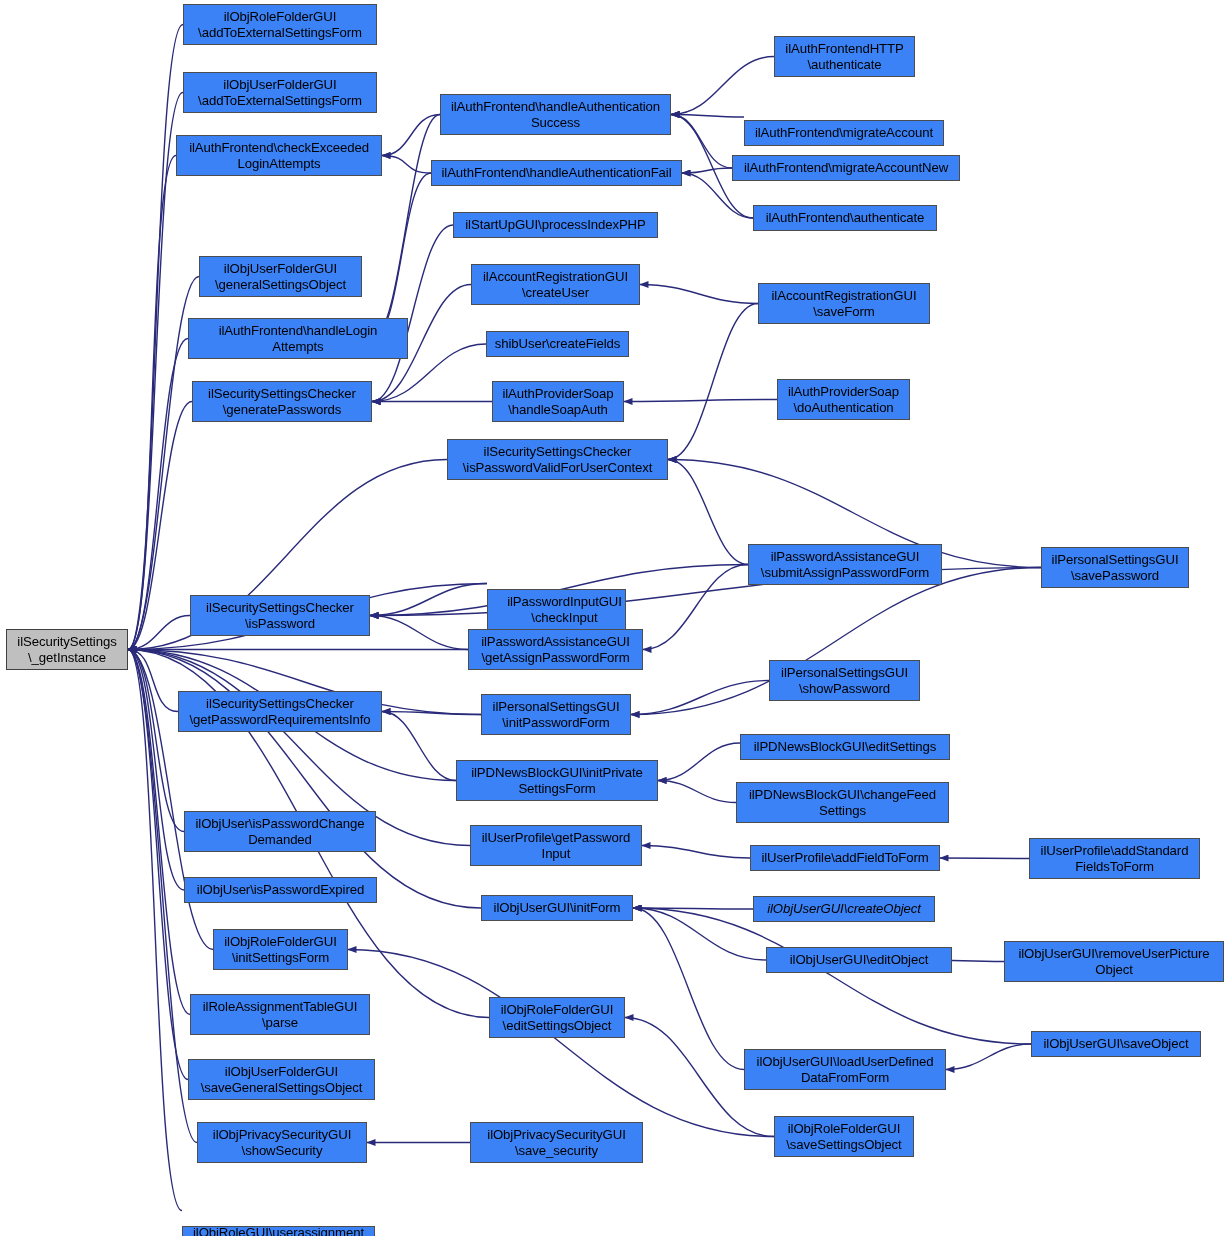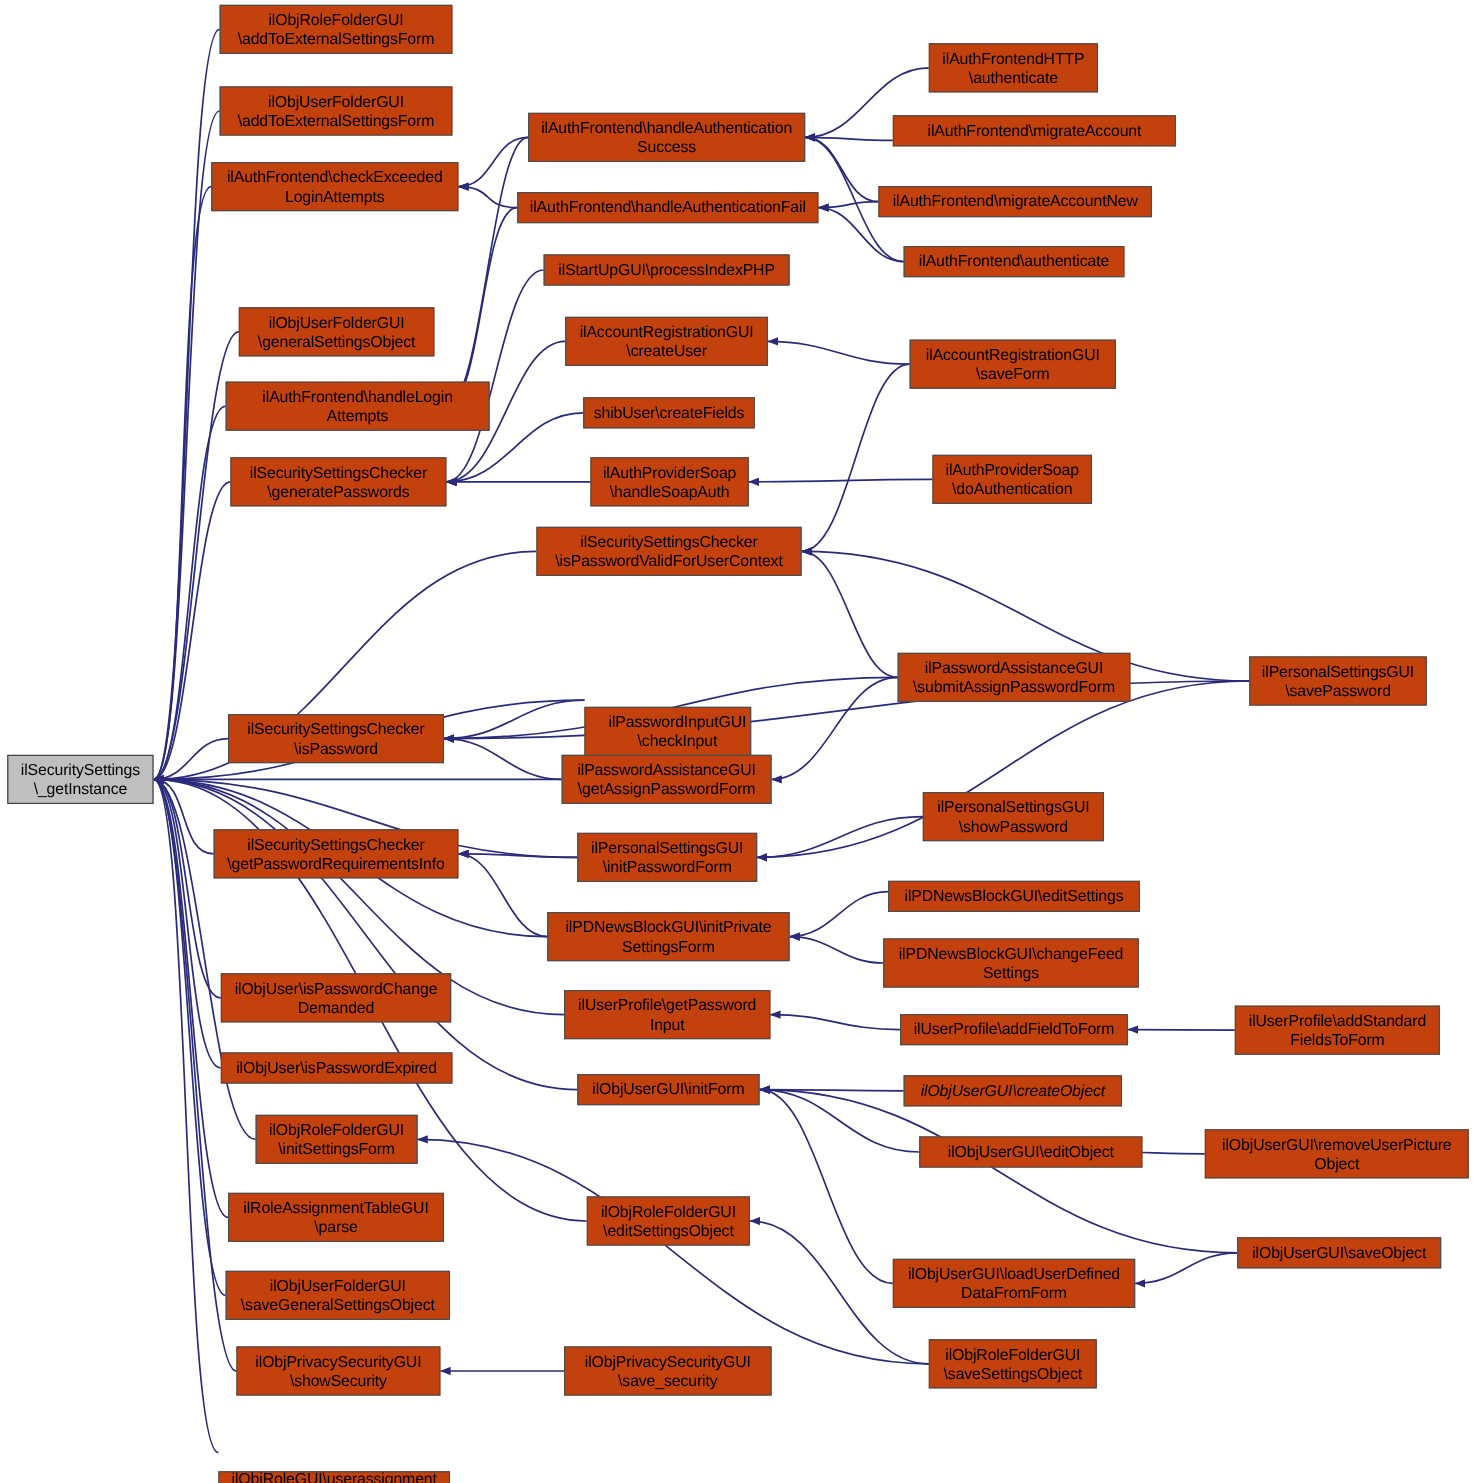--- a/index.html
+++ b/index.html
@@ -9,21 +9,21 @@
     height:1236px;
     background:#ffffff;
     font-family:"Liberation Sans", sans-serif;
     overflow:hidden;
   }
   #edges{position:absolute;left:0;top:0;width:1228px;height:1236px;}
   .node{
     position:absolute;
     box-sizing:border-box;
     border:1px solid #4d4d4d;
-    background:#c2410c;
+    background:#3b82f6;
     color:#000000;
     display:flex;
     align-items:center;
     justify-content:center;
     text-align:center;
     font-size:13.2px;
     line-height:16px;
     letter-spacing:-0.1px;
     white-space:pre-line;
     z-index:5;
@@ -129,21 +129,21 @@
 Success</div>
       <div class="node" style="left: 431px; top: 160px; width: 251px; height: 26px;">ilAuthFrontend\handleAuthenticationFail</div>
       <div class="node" style="left: 453px; top: 212px; width: 205px; height: 26px;">ilStartUpGUI\processIndexPHP</div>
       <div class="node" style="left: 471px; top: 264px; width: 169px; height: 41px;">ilAccountRegistrationGUI
 \createUser</div>
       <div class="node" style="left: 486px; top: 331px; width: 143px; height: 26px;">shibUser\createFields</div>
       <div class="node" style="left: 492px; top: 381px; width: 132px; height: 41px;">ilAuthProviderSoap
 \handleSoapAuth</div>
       <div class="node" style="left: 774px; top: 36px; width: 141px; height: 41px;">ilAuthFrontendHTTP
 \authenticate</div>
-      <div class="node" style="left: 744px; top: 96px; width: 236px; height: 26px;">ilAuthFrontend\migrateAccount</div>
+      <div class="node" style="left: 744px; top: 120px; width: 200px; height: 26px;">ilAuthFrontend\migrateAccount</div>
       <div class="node" style="left: 732px; top: 155px; width: 228px; height: 26px;">ilAuthFrontend\migrateAccountNew</div>
       <div class="node" style="left: 753px; top: 205px; width: 184px; height: 26px;">ilAuthFrontend\authenticate</div>
       <div class="node" style="left: 758px; top: 283px; width: 172px; height: 41px;">ilAccountRegistrationGUI
 \saveForm</div>
       <div class="node" style="left: 777px; top: 379px; width: 133px; height: 41px;">ilAuthProviderSoap
 \doAuthentication</div>
       <div class="node" style="left: 447px; top: 439px; width: 221px; height: 41px;">ilSecuritySettingsChecker
 \isPasswordValidForUserContext</div>
       <div class="node" style="left: 190px; top: 595px; width: 180px; height: 41px;">ilSecuritySettingsChecker
 \isPassword</div>

